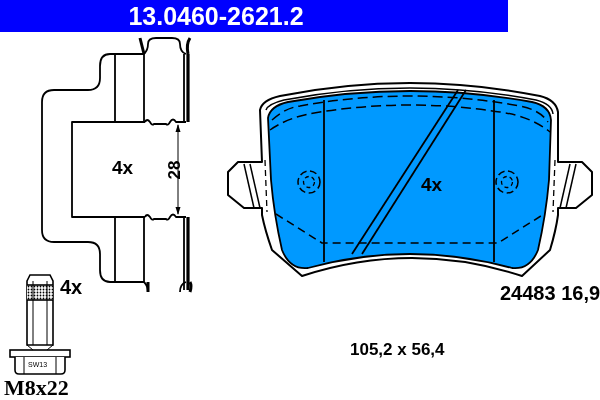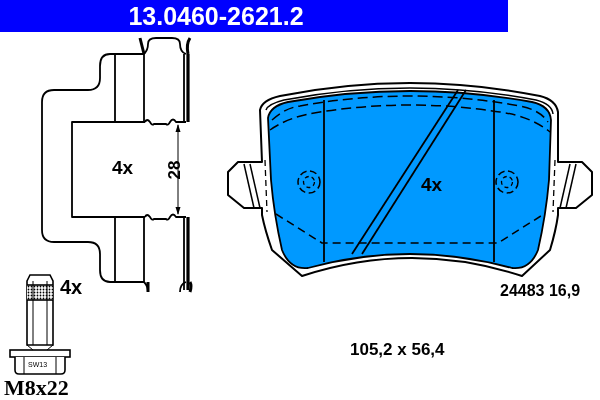--- a/index.html
+++ b/index.html
@@ -110,14 +110,14 @@
 </svg>
 
 <div class="lbl" style="left:112px; top:157px; font-size:19px;">4x</div>
 <div class="lbl" style="left:166px; top:160px; font-size:17px; transform: rotate(-90deg); transform-origin: center;">28</div>
 
 <div class="lbl" style="left:60px; top:276px; font-size:20px;">4x</div>
 <div class="lbl" style="left:28px; top:361px; font-size:7px; font-weight:normal;">SW13</div>
 <div class="lbl" style="left:4px; top:375px; font-size:22px;font-family:Liberation Serif, serif;">M8x22</div>
 
 <div class="lbl" style="left:421px; top:174px; font-size:19px;">4x</div>
-<div class="lbl" style="left:500px; top:282px; font-size:16px;">24483 16,9</div>
+<div class="lbl" style="left:500px; top:282px; font-size:20px;">24483 16,9</div>
 <div class="lbl" style="left:350px; top:340px; font-size:17px;text-align:right;">105,2 x 56,4</div>
 
 </body></html>

